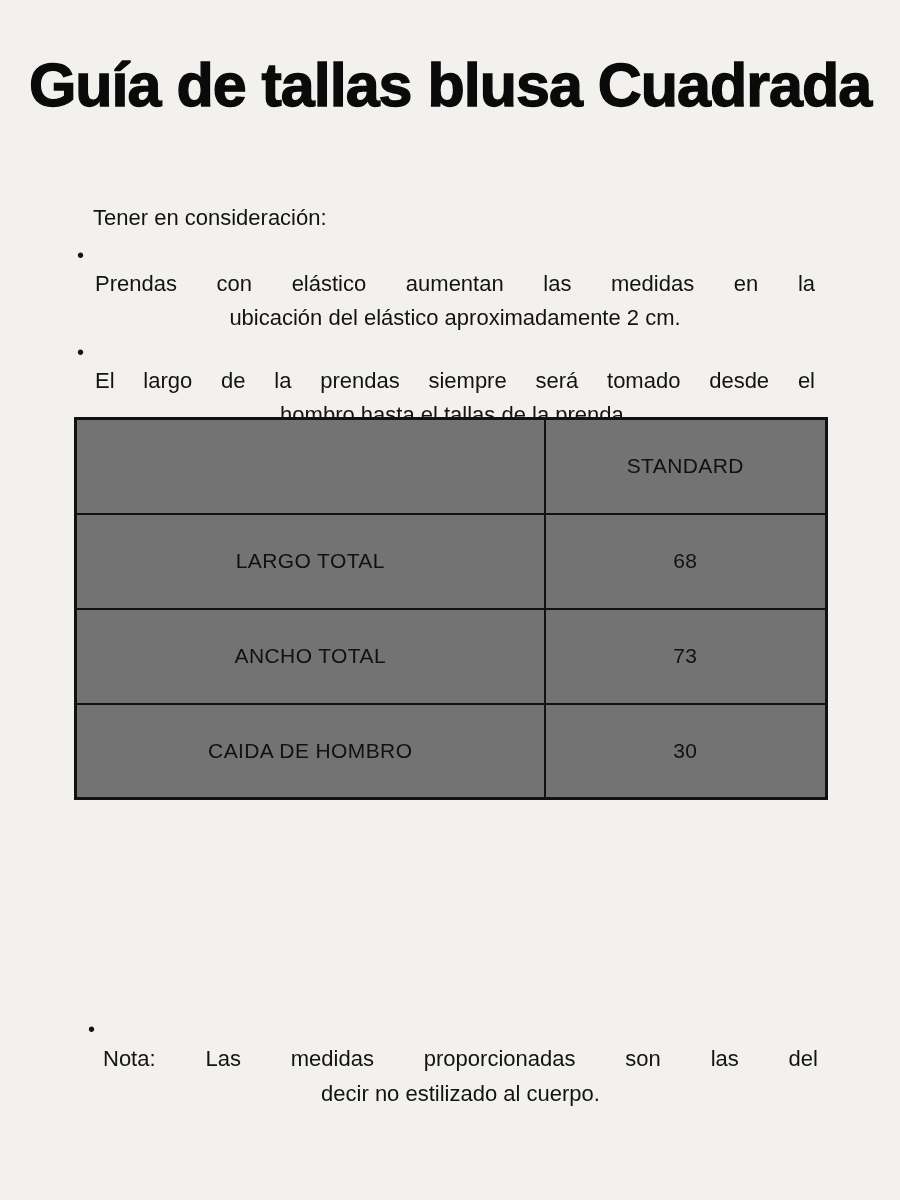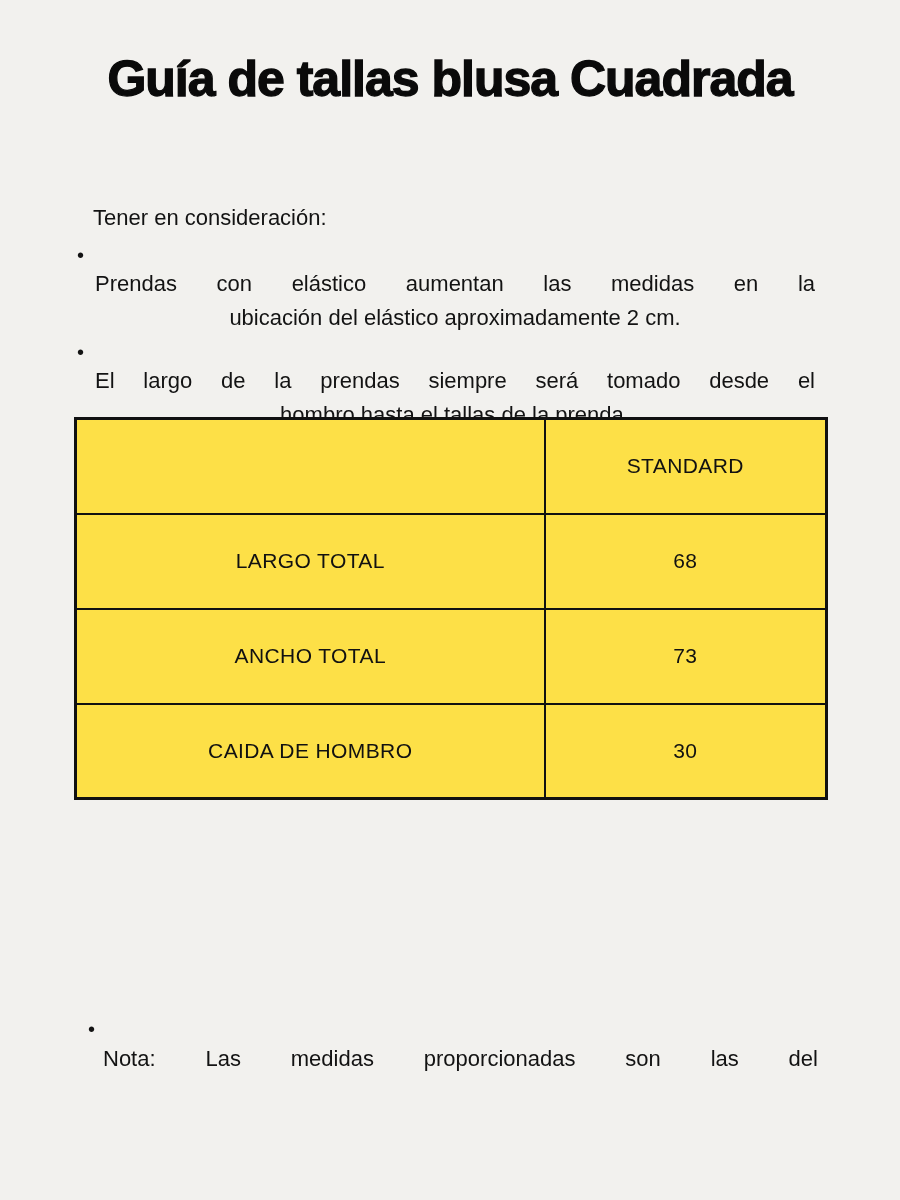--- a/index.html
+++ b/index.html
@@ -19,21 +19,21 @@
     overflow: hidden;
   }
 
   
   .page-title {
     position: absolute;
     top: 50px;
     left: 0;
     width: 100%;
     text-align: center;
-    font-size: 50px;
+    font-size: 61px;
     font-weight: bold;
     letter-spacing: -1px;
     color: #0a0a0a;
     -webkit-text-stroke: 1.3px #0a0a0a;
   }
 
   
   .considerations {
     position: absolute;
     top: 201px;
@@ -80,21 +80,21 @@
     border: 3px solid #111111;
   }
   table.size-table td {
     border: 2px solid #111111;
     height: 95px;
     text-align: center;
     vertical-align: middle;
     font-size: 21px;
     letter-spacing: 0.4px;
     color: #111111;
-    background: #fde047;
+    background: #737373;
   }
   td.col-label { width: 469px; }
   td.col-value { width: 282px; }
 
   
   .note {
     position: absolute;
     top: 1012px;
     left: 88px;
     width: 730px;
@@ -153,17 +153,18 @@
         </tr>
       </tbody>
     </table>
   </div>
 
   <div class="note">
     <div class="bullet-row">
       <span class="bullet-marker">•</span>
       <div class="bullet-text">
         <div class="line jl"><span class="bold">Nota:</span> <span>Las medidas proporcionadas son las del</span></div>
+        <div class="line">decir no estilizado al cuerpo.</div>
       </div>
     </div>
   </div>
 
 </div>
 
 </body></html>

